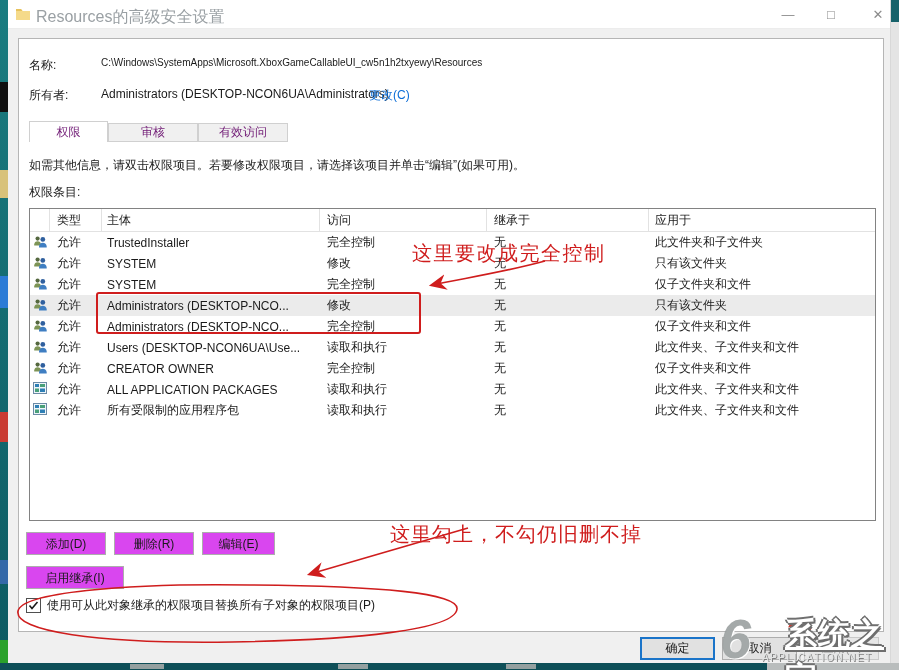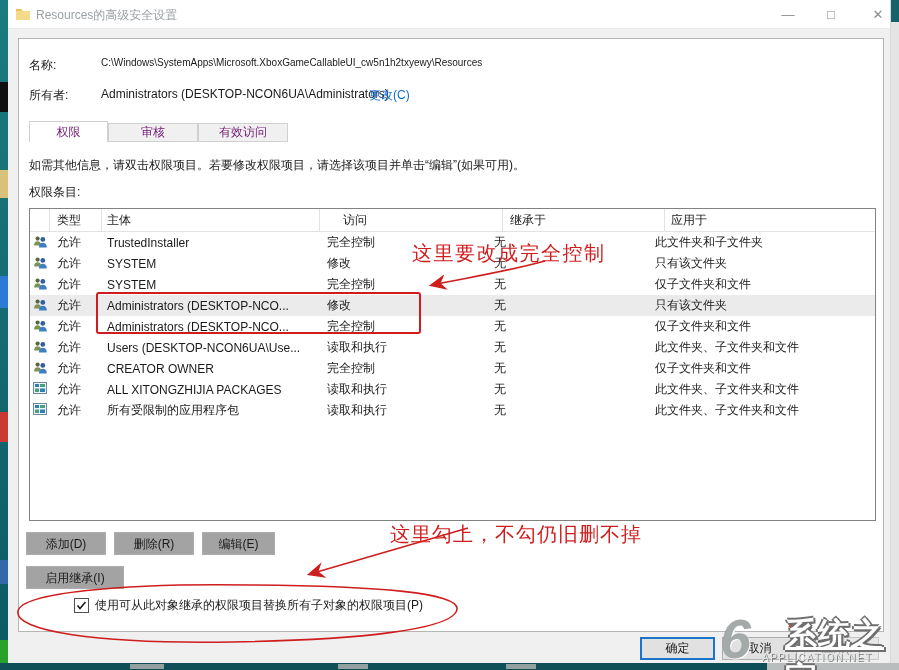--- a/index.html
+++ b/index.html
@@ -11,21 +11,21 @@
   .deskblob{position:absolute;left:0;width:8px;}
   #right-strip{left:890px;top:0;width:9px;height:663px;background:#e4e4e4;}
   #right-strip .teal{position:absolute;top:0;left:0;width:9px;height:22px;background:#16626a;}
   #taskbar{left:0;top:663px;width:899px;height:7px;background:#0e4f58;}
   #taskbar .seg{position:absolute;top:0;height:7px;background:#b9bdbd;}
   #taskbar .blob{position:absolute;top:1px;height:5px;background:#93a0a0;}
   
   #dialog{left:8px;top:0;width:882px;height:663px;background:#f0f0f0;border-right:1px solid #d8d8d8;}
   #titlebar{left:0;top:0;width:882px;height:28px;background:#fff;border-bottom:1px solid #ececec;}
   #title-icon{left:7px;top:7px;}
-  #title-text{left:28px;top:7px;font-size:12px;color:#9aa0a4;}
+  #title-text{left:28px;top:7px;font-size:16px;color:#9aa0a4;}
   .winctl{top:6px;width:30px;height:18px;text-align:center;font-size:13px;color:#8b8b8b;line-height:18px;cursor:default;}
   
   #panel{left:10px;top:38px;width:864px;height:592px;background:#fff;border:1px solid #b5b5b5;}
   .flabel{font-size:12px;color:#1a1a1a;}
   #name-label{left:10px;top:18px;}
   #name-value{left:82px;top:18px;font-size:10px;color:#1a1a1a;}
   #owner-label{left:10px;top:48px;}
   #owner-value{left:82px;top:48px;font-size:12px;color:#1a1a1a;}
   #change-link{left:350px;top:48px;font-size:12px;color:#0a6cd6;cursor:pointer;}
   
@@ -37,41 +37,41 @@
   #tab-2{left:169px;width:88px;}
   #info-text{left:10px;top:118px;font-size:12px;color:#1a1a1a;}
   #entries-label{left:10px;top:145px;font-size:12px;color:#1a1a1a;}
   
   #list{left:10px;top:169px;width:845px;height:311px;background:#fff;border:1px solid #828282;overflow:hidden;}
   #list-header{display:flex;height:22px;border-bottom:1px solid #e2e2e2;font-size:12px;color:#1a1a1a;align-items:center;}
   .hc{height:22px;line-height:22px;border-right:1px solid #e2e2e2;box-sizing:border-box;}
   .hc.icon{width:20px;}
   .hc.type{width:52px;padding-left:7px;}
   .hc.principal{width:218px;padding-left:5px;}
-  .hc.access{width:167px;padding-left:7px;margin-left:16px;}
+  .hc.access{width:167px;padding-left:7px;}
   .hc.inherited{width:162px;padding-left:7px;}
   .hc.applies{flex:1;padding-left:6px;border-right:none;}
   .row{display:flex;height:21px;align-items:center;font-size:12px;color:#1a1a1a;cursor:default;}
   .row.selected{background:#ebebeb;}
   .rc{box-sizing:border-box;white-space:nowrap;overflow:hidden;}
   .rc.icon{width:20px;padding-left:3px;}
   .rc.type{width:52px;padding-left:7px;}
   .rc.principal{width:218px;padding-left:5px;}
   .rc.access{width:167px;padding-left:7px;}
   .rc.inherited{width:162px;padding-left:7px;}
   .rc.applies{flex:1;padding-left:6px;}
   
-  .btn{position:absolute;background:#a3a3a3;border:1px solid #adadad;font-size:12px;color:#1a1a1a;
+  .btn{position:absolute;background:#d946ef;border:1px solid #adadad;font-size:12px;color:#1a1a1a;
        text-align:center;line-height:23px;height:23px;box-sizing:border-box;cursor:pointer;}
   #btn-add{left:7px;top:493px;width:80px;}
   #btn-remove{left:95px;top:493px;width:80px;}
   #btn-edit{left:183px;top:493px;width:73px;}
   #btn-inherit{left:7px;top:527px;width:98px;}
   
-  #cb-row{left:7px;top:558px;display:flex;align-items:center;margin-left:48px;}
+  #cb-row{left:7px;top:558px;display:flex;align-items:center;}
   #cb-box{width:13px;height:13px;border:1px solid #4f4f4f;background:#fff;display:inline-block;position:relative;cursor:pointer;}
   #cb-box svg{position:absolute;left:0px;top:0px;}
   #cb-label{font-size:12px;color:#1a1a1a;margin-left:6px;}
   
   .fbtn{position:absolute;top:637px;width:75px;height:23px;background:#e1e1e1;border:1px solid #adadad;
         font-size:12px;color:#1a1a1a;text-align:center;line-height:21px;box-sizing:border-box;cursor:pointer;}
   #btn-ok{left:632px;border:2px solid #1a74c9;line-height:19px;}
   #btn-cancel{left:714px;}
   #btn-apply{left:796px;color:#9b9b9b;border-color:#c9c9c9;background:#e7e7e7;}
   
@@ -248,21 +248,21 @@
           </div>
           <div class="row">
             <div class="rc icon"><svg width="14" height="12" viewBox="0 0 14 12">
                 <rect x="0.5" y="0.5" width="13" height="11" fill="#eef5fa" stroke="#6b8aa5"></rect>
                 <rect x="2" y="2" width="4" height="3" fill="#2e7fb5"></rect>
                 <rect x="7" y="2" width="5" height="3" fill="#49a07a"></rect>
                 <rect x="2" y="6.5" width="4" height="3.5" fill="#49a07a"></rect>
                 <rect x="7" y="6.5" width="5" height="3.5" fill="#2e7fb5"></rect>
               </svg></div>
             <div class="rc type">允许</div>
-            <div class="rc principal">ALL XITONGZHIJIA PACKAGES</div>
+            <div class="rc principal">ALL APPLICATION PACKAGES</div>
             <div class="rc access">读取和执行</div>
             <div class="rc inherited">无</div>
             <div class="rc applies">此文件夹、子文件夹和文件</div>
           </div>
           <div class="row">
             <div class="rc icon"><svg width="14" height="12" viewBox="0 0 14 12">
                 <rect x="0.5" y="0.5" width="13" height="11" fill="#eef5fa" stroke="#6b8aa5"></rect>
                 <rect x="2" y="2" width="4" height="3" fill="#2e7fb5"></rect>
                 <rect x="7" y="2" width="5" height="3" fill="#49a07a"></rect>
                 <rect x="2" y="6.5" width="4" height="3.5" fill="#49a07a"></rect>

